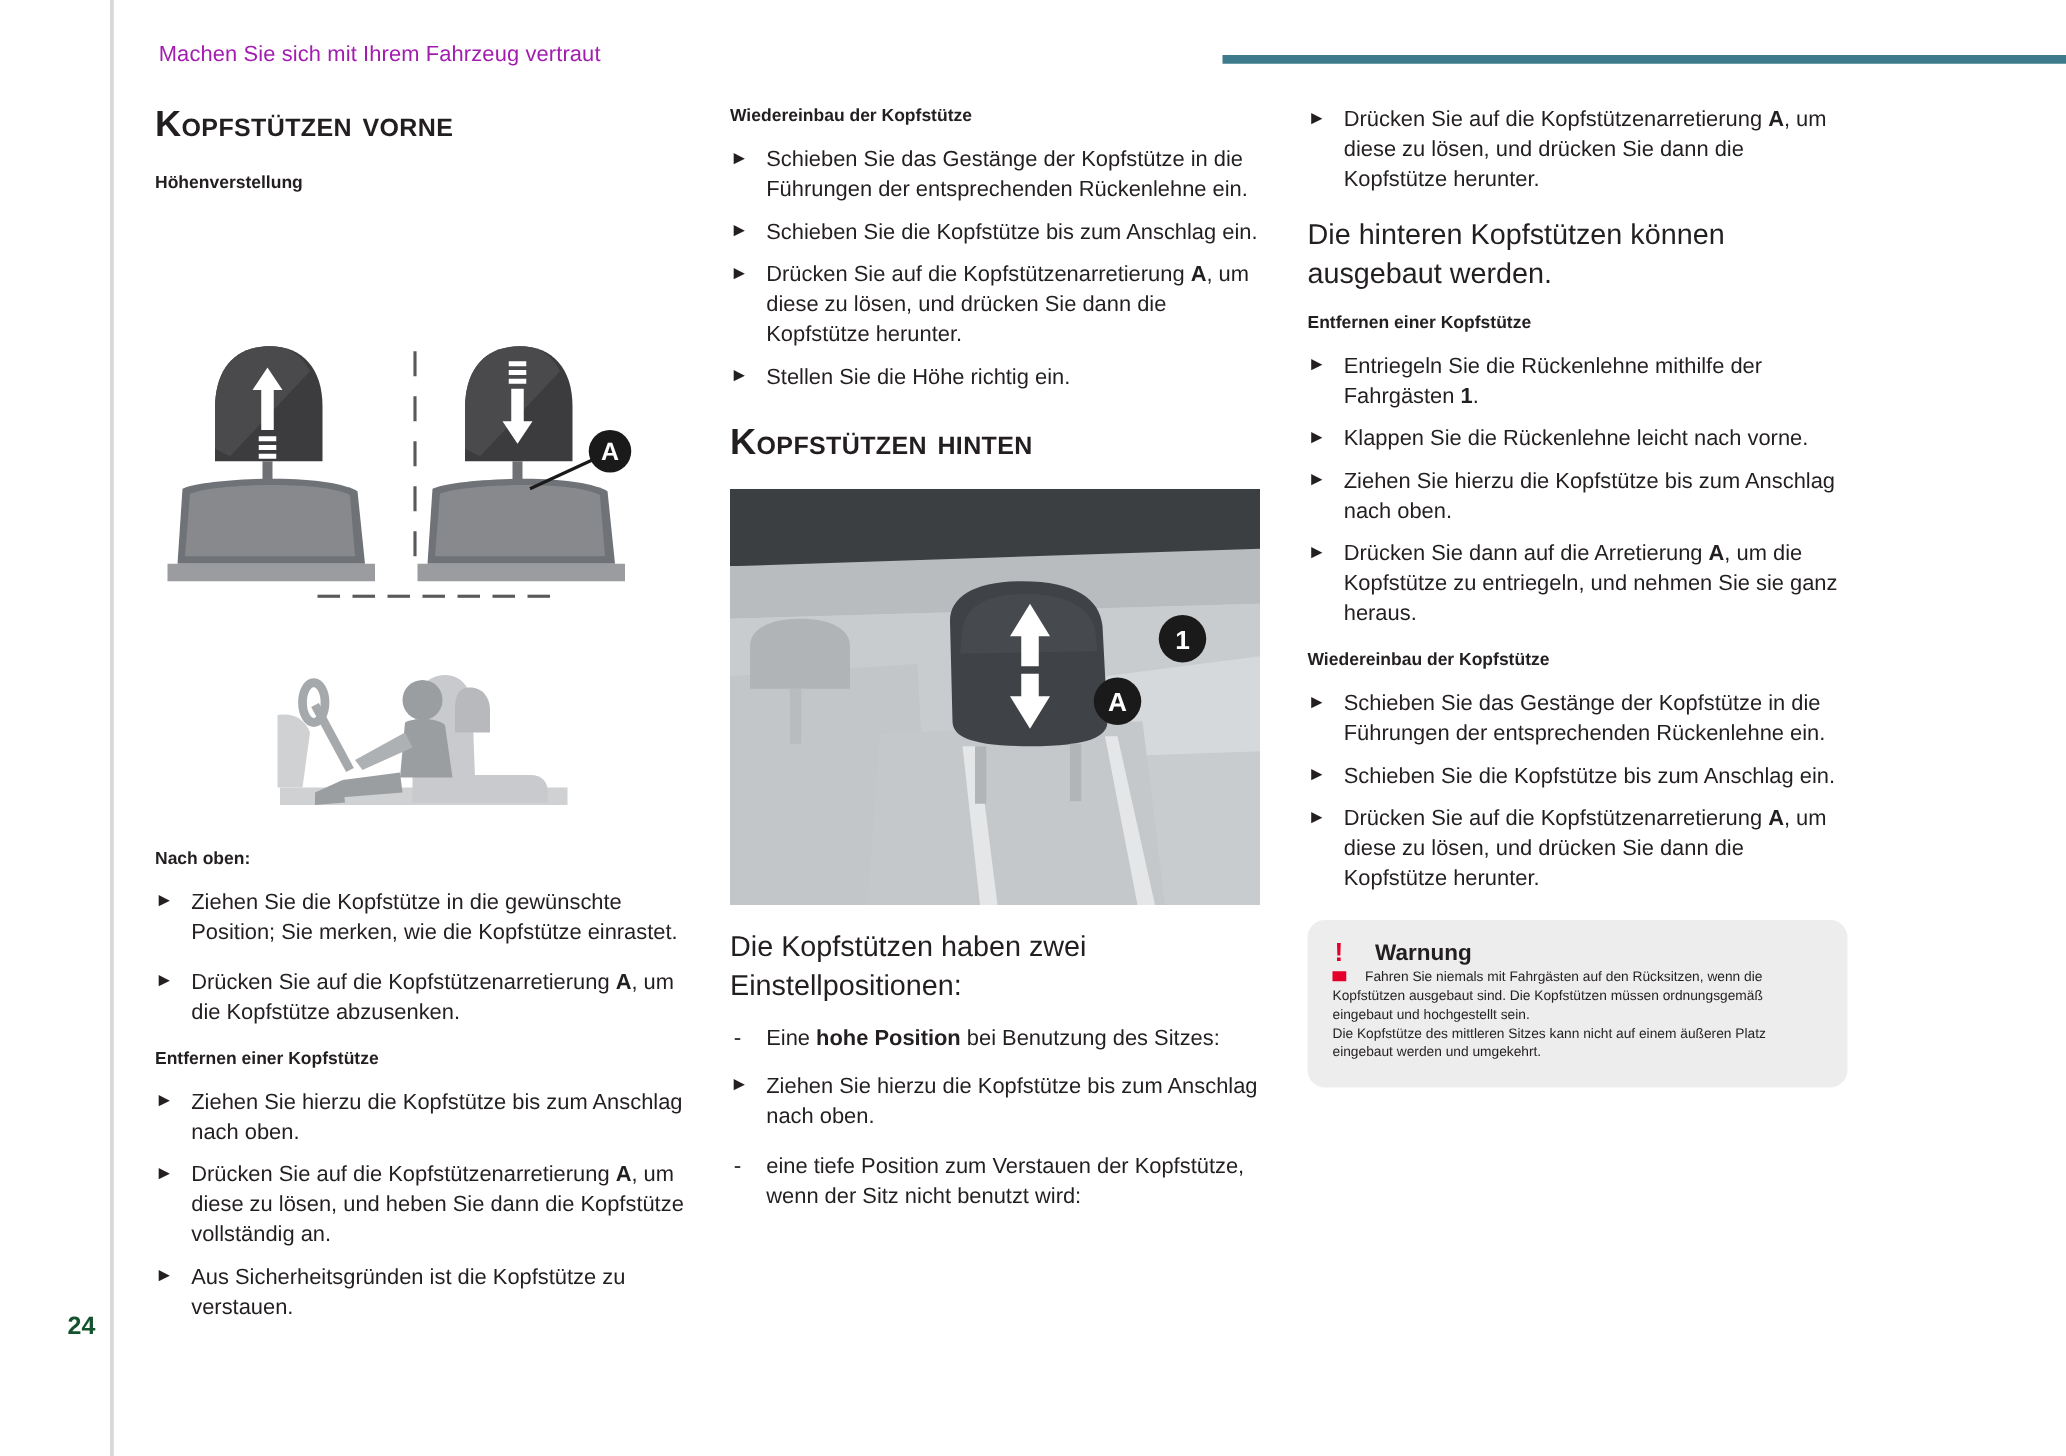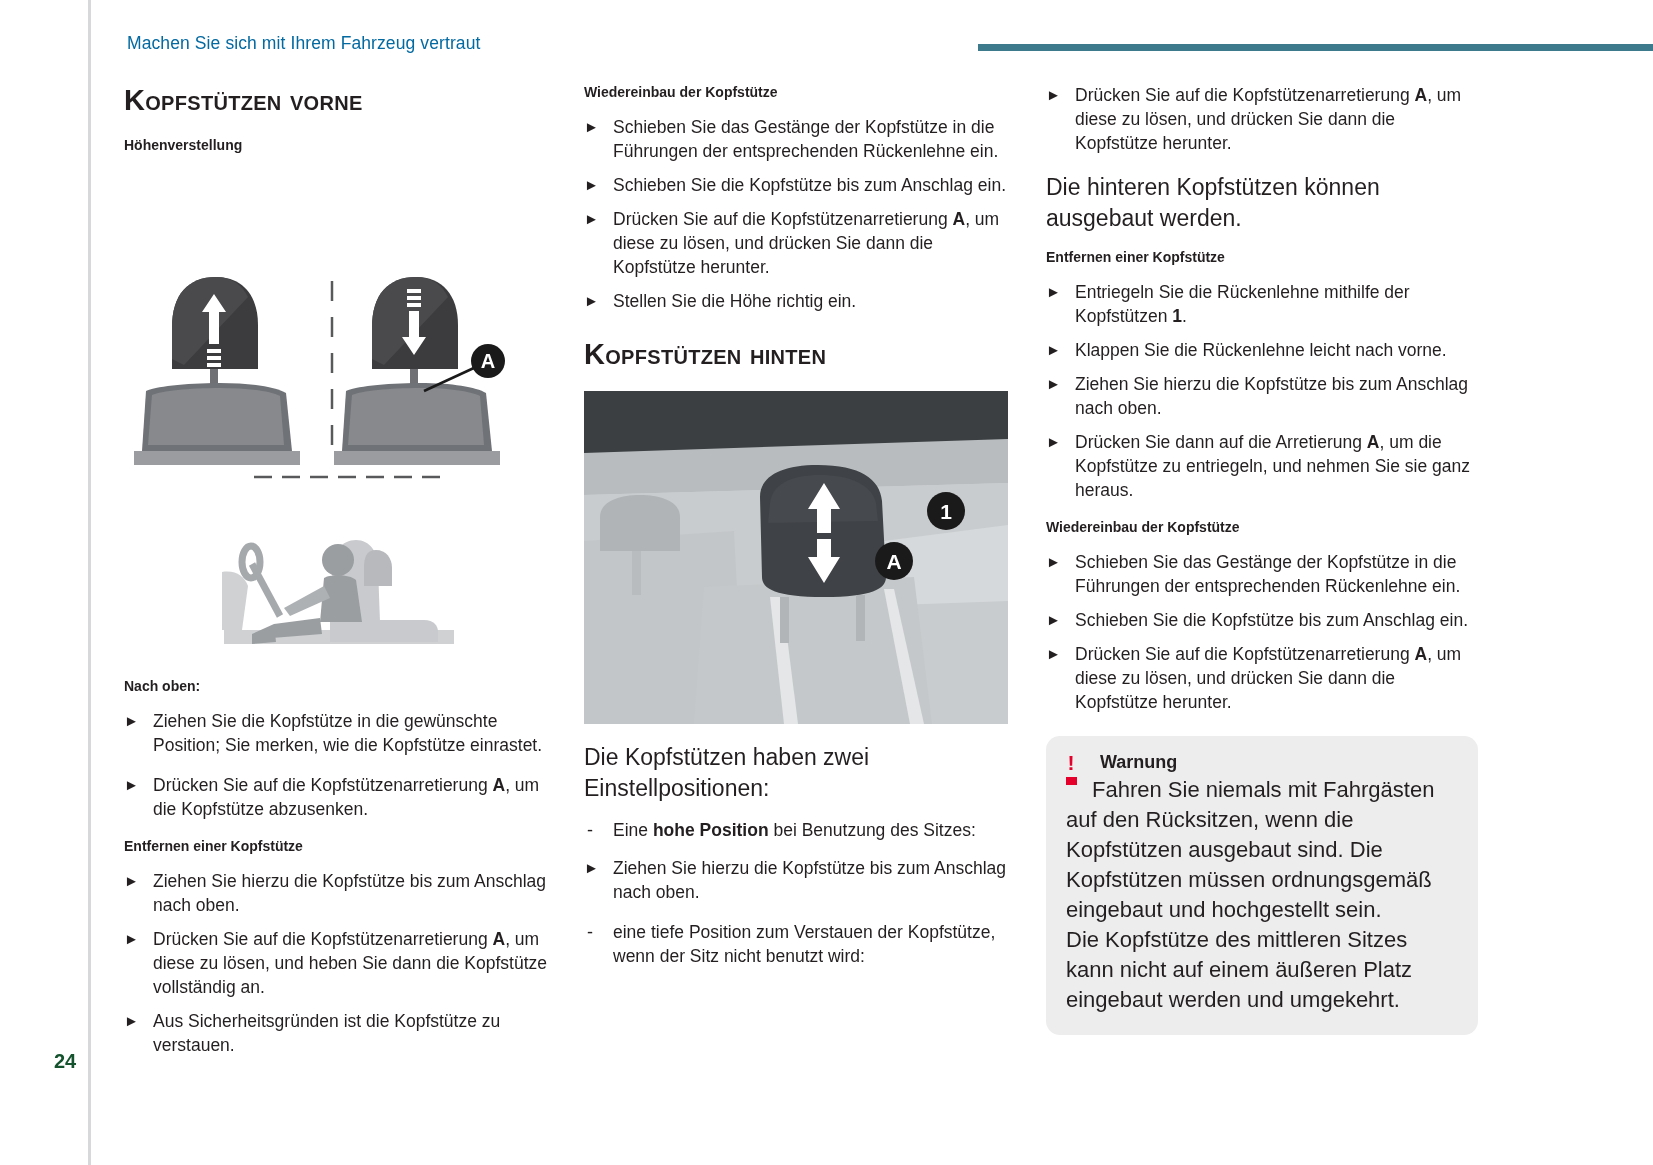--- a/index.html
+++ b/index.html
@@ -29,21 +29,21 @@
     top: 44px;
     width: 675px;
     height: 7px;
     background: #3d7b8c;
   }
   .header-text {
     position: absolute;
     left: 127px;
     top: 33px;
     font-size: 17.5px;
-    color: #0369a1;
+    color: #a21caf;
     letter-spacing: 0.1px;
   }
   .left-bar {
     position: absolute;
     left: 88px;
     top: 0;
     width: 3px;
     height: 1165px;
     background: #d7d8da;
   }
@@ -152,21 +152,21 @@
     line-height: 1;
   }
   .warning .excl .dot {
     display: block;
     width: 11px;
     height: 8px;
     background: #e4002b;
     margin: 4px auto 0 auto;
   }
   .warning p {
-    font-size: 22px;
+    font-size: 11px;
     line-height: 1.36;
     margin: 0;
   }
   .warning p.first { text-indent: 26px; }
 
   
   .fig {
     position: relative;
     margin: 0 0 18px 0;
   }
@@ -371,21 +371,21 @@
   <div class="col col3">
 
     <ul class="bullets">
       <li><span class="arrow">►</span><span>Drücken Sie auf die Kopfstützenarretierung </span><b>A</b><span>, um diese zu lösen, und drücken Sie dann die Kopfstütze herunter.</span></li>
     </ul>
 
     <p class="body">Die hinteren Kopfstützen können ausgebaut werden.</p>
 
     <h3 class="sub">Entfernen einer Kopfstütze</h3>
     <ul class="bullets">
-      <li><span class="arrow">►</span><span>Entriegeln Sie die Rückenlehne mithilfe der Kopfstützen </span><b>1</b><span>.</span></li>
+      <li><span class="arrow">►</span><span>Entriegeln Sie die Rückenlehne mithilfe der Fahrgästen </span><b>1</b><span>.</span></li>
       <li><span class="arrow">►</span><span>Klappen Sie die Rückenlehne leicht nach vorne.</span></li>
       <li><span class="arrow">►</span><span>Ziehen Sie hierzu die Kopfstütze bis zum Anschlag nach oben.</span></li>
       <li><span class="arrow">►</span><span>Drücken Sie dann auf die Arretierung </span><b>A</b><span>, um die Kopfstütze zu entriegeln, und nehmen Sie sie ganz heraus.</span></li>
     </ul>
 
     <h3 class="sub">Wiedereinbau der Kopfstütze</h3>
     <ul class="bullets">
       <li><span class="arrow">►</span><span>Schieben Sie das Gestänge der Kopfstütze in die Führungen der entsprechenden Rückenlehne ein.</span></li>
       <li><span class="arrow">►</span><span>Schieben Sie die Kopfstütze bis zum Anschlag ein.</span></li>
       <li><span class="arrow">►</span><span>Drücken Sie auf die Kopfstützenarretierung </span><b>A</b><span>, um diese zu lösen, und drücken Sie dann die Kopfstütze herunter.</span></li>

